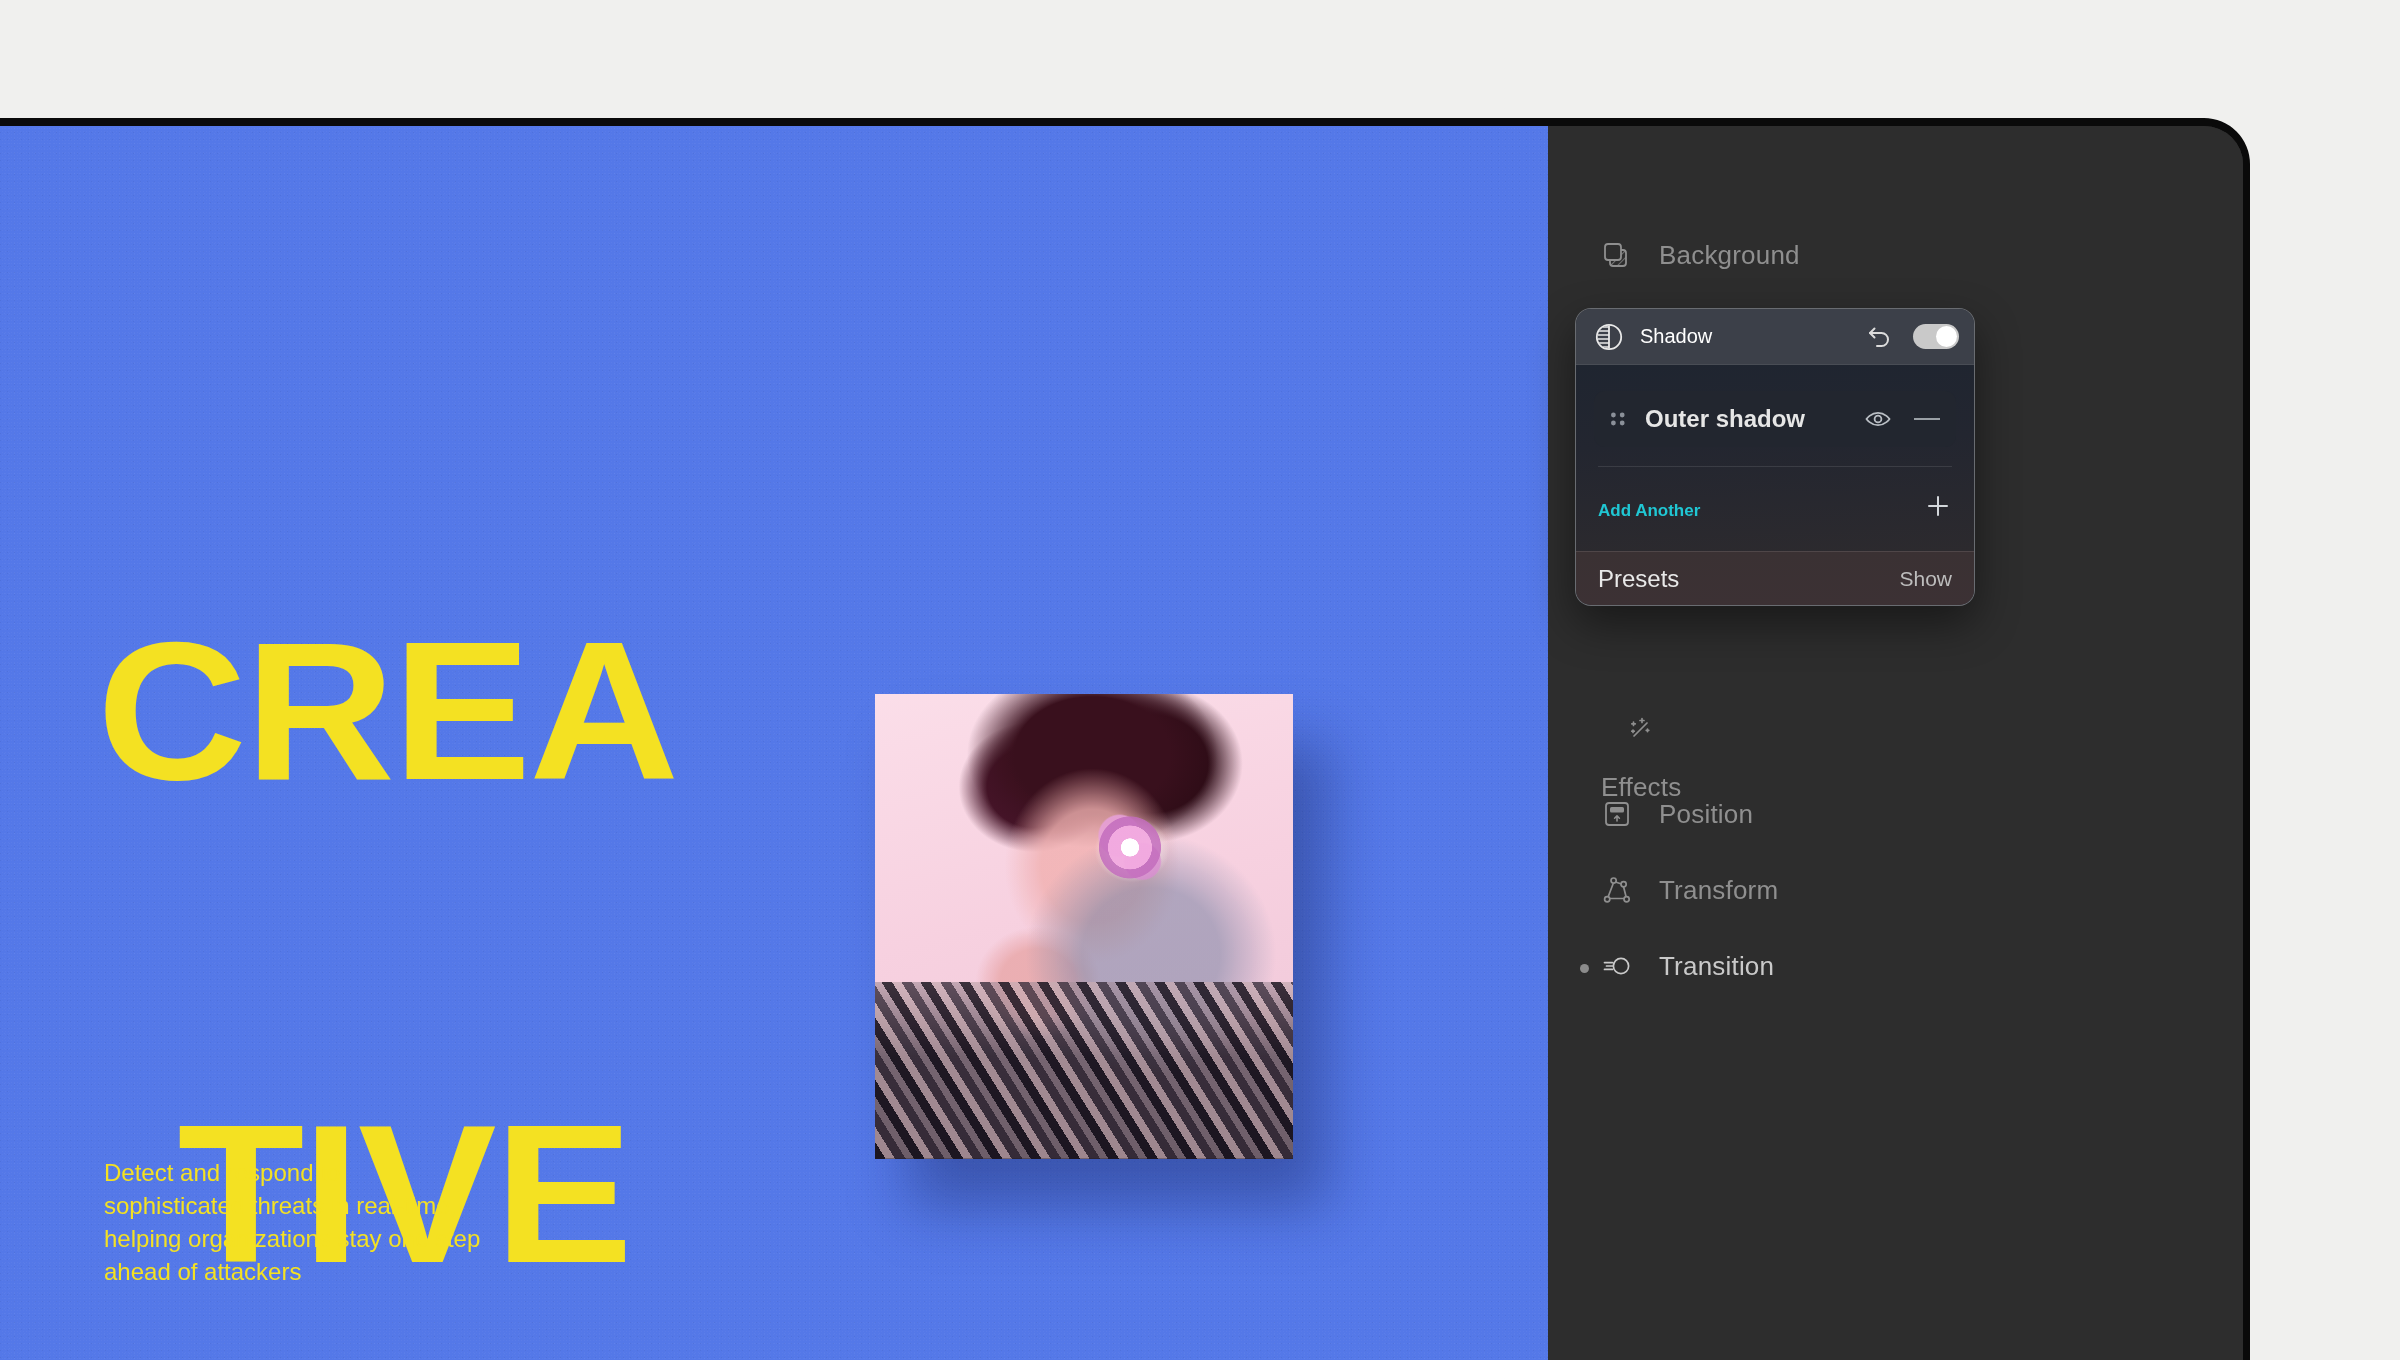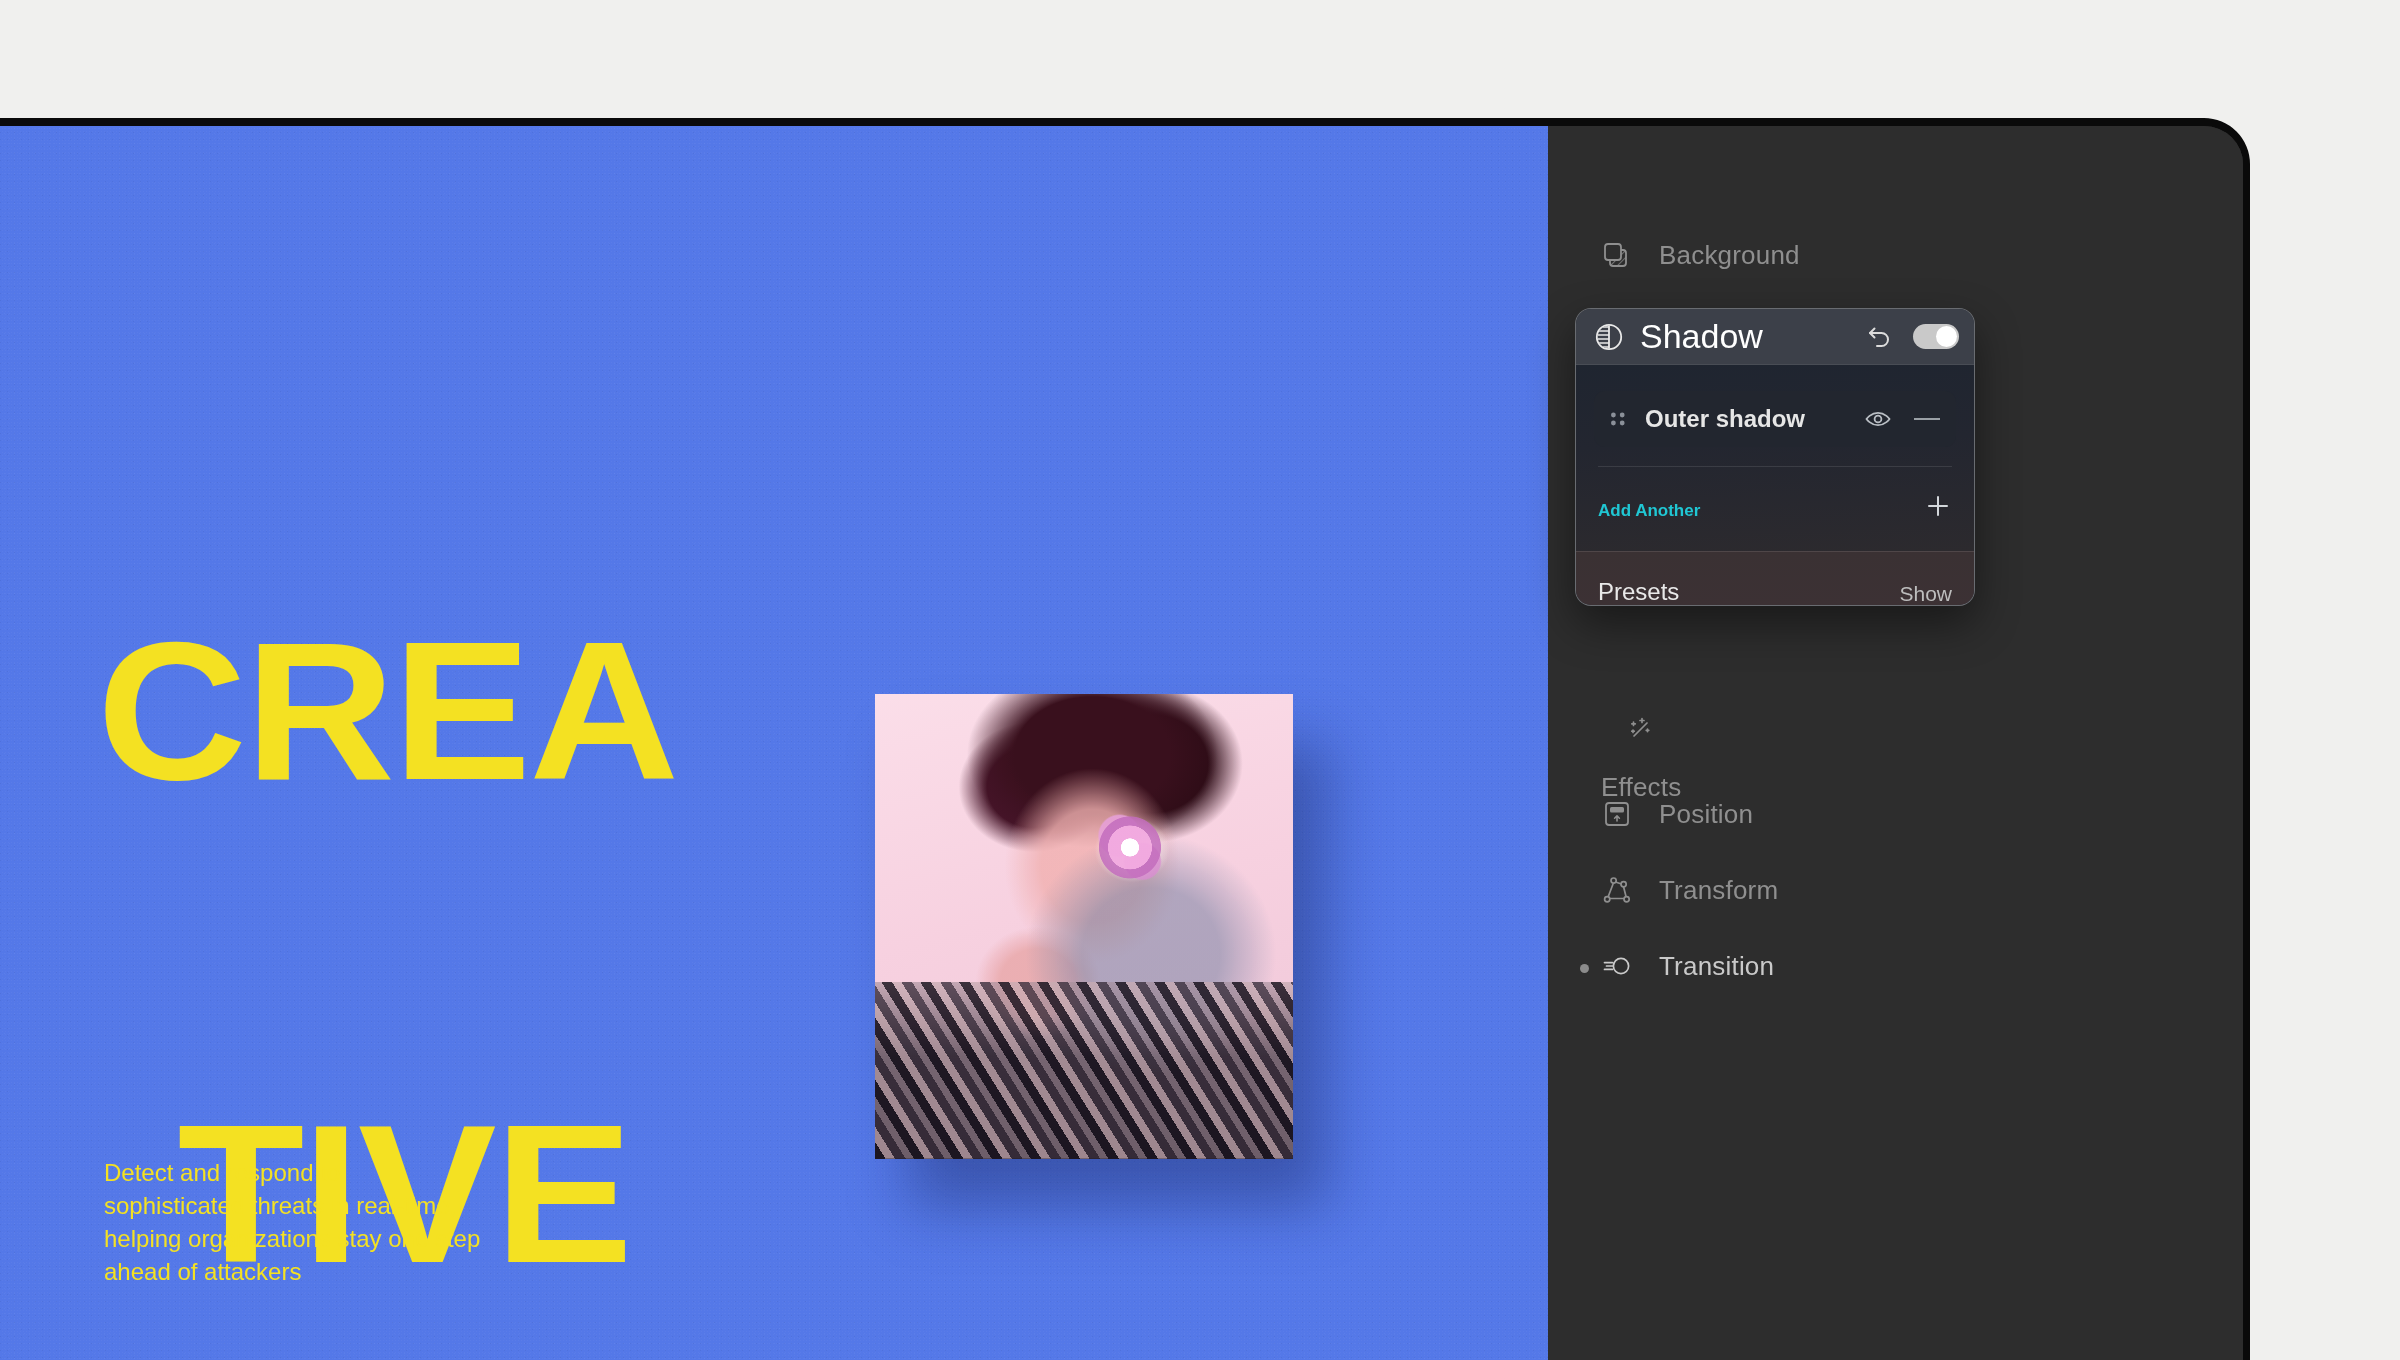--- a/index.html
+++ b/index.html
@@ -204,21 +204,21 @@
     position: relative;
     height: 56px;
     display: flex;
     align-items: center;
     padding: 0 15px 0 18px;
     background: #3c4049;
     border-bottom: 1px solid rgba(255,255,255,.07);
   }
   #panel-head .title {
     color: #ffffff;
-    font-size: 34px;
+    font-size: 20px;
     font-weight: normal;
     margin-left: 16px;
     flex: 1;
   }
   #undo-btn { width: 30px; height: 30px; display: block; cursor: pointer; }
   #enable-toggle {
     width: 46px; height: 25px;
     border-radius: 13px;
     background: #c9c9c9;
     position: relative;
@@ -287,21 +287,21 @@
     font-size: 17px;
     margin-top: 10px;
   }
   #add-plus { width: 28px; height: 28px; display: block; }
 
   #panel-footer {
     height: 55px;
     background: linear-gradient(180deg, #3a3133 0%, #3c3134 100%);
     border-top: 1px solid rgba(255,255,255,.10);
     display: flex;
-    align-items: flex-end;
+    align-items: center;
     padding: 0 22px 0 22px;
   }
   #presets-label { flex: 1; color: #e9e9e9; font-size: 24px; }
   #presets-show { color: #bdbdbd; font-size: 21px; cursor: pointer; }
 </style>
 </head>
 <body>
 
 <div id="app">
 

